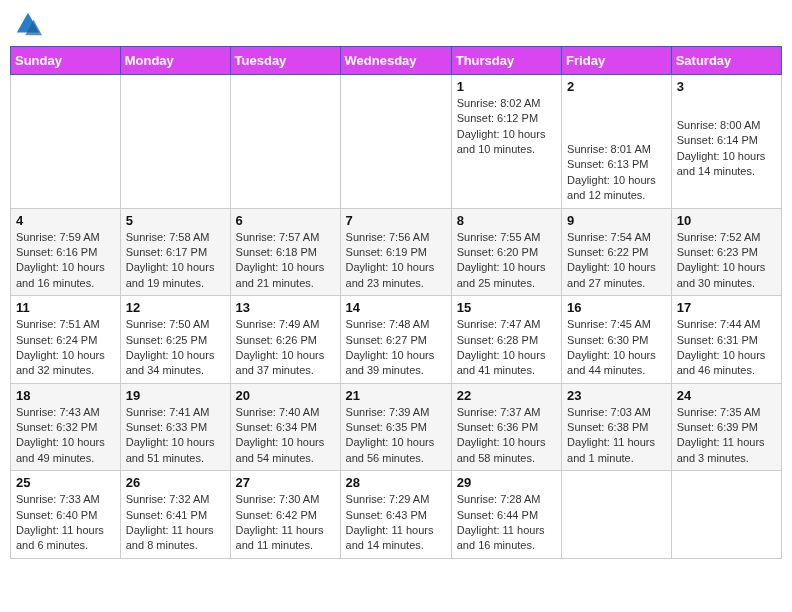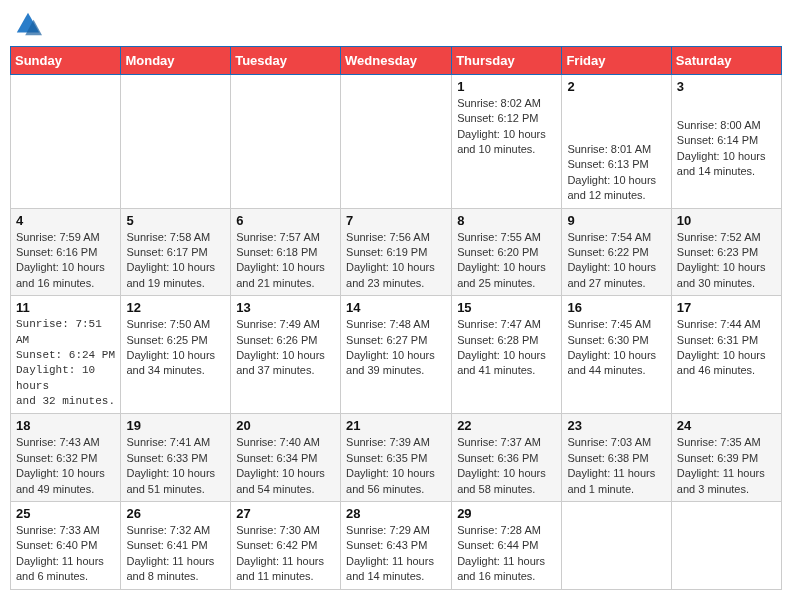--- a/index.html
+++ b/index.html
@@ -37,21 +37,21 @@
     .location {
       font-size: 14px;
       color: #444;
     }
     .calendar {
       width: 100%;
       border-collapse: collapse;
       border: 1px solid #ccc;
     }
     .calendar th {
-      background: #ef4444;
+      background: #d946ef;
       color: #fff;
       font-size: 13px;
       font-weight: bold;
       padding: 6px 4px;
       text-align: left;
       border: 1px solid #1a6ab8;
     }
     .calendar td {
       vertical-align: top;
       border: 1px solid #ccc;
@@ -188,21 +188,21 @@
           <span class="day-number">10</span>
           <div class="day-info" style="white-space: pre-line;">Sunrise: 7:52 AM
 Sunset: 6:23 PM
 Daylight: 10 hours
 and 30 minutes.</div>
         </td>
       </tr>
       <tr>
         <td>
           <span class="day-number">11</span>
-          <div class="day-info" style="white-space: pre-line; font-family: Liberation Mono, monospace;">Sunrise: 7:51 AM
+          <div class="day-info" style="white-space: pre-line;">Sunrise: 7:51 AM
 Sunset: 6:24 PM
 Daylight: 10 hours
 and 32 minutes.</div>
         </td>
         <td>
           <span class="day-number">12</span>
           <div class="day-info" style="white-space: pre-line;">Sunrise: 7:50 AM
 Sunset: 6:25 PM
 Daylight: 10 hours
 and 34 minutes.</div>

